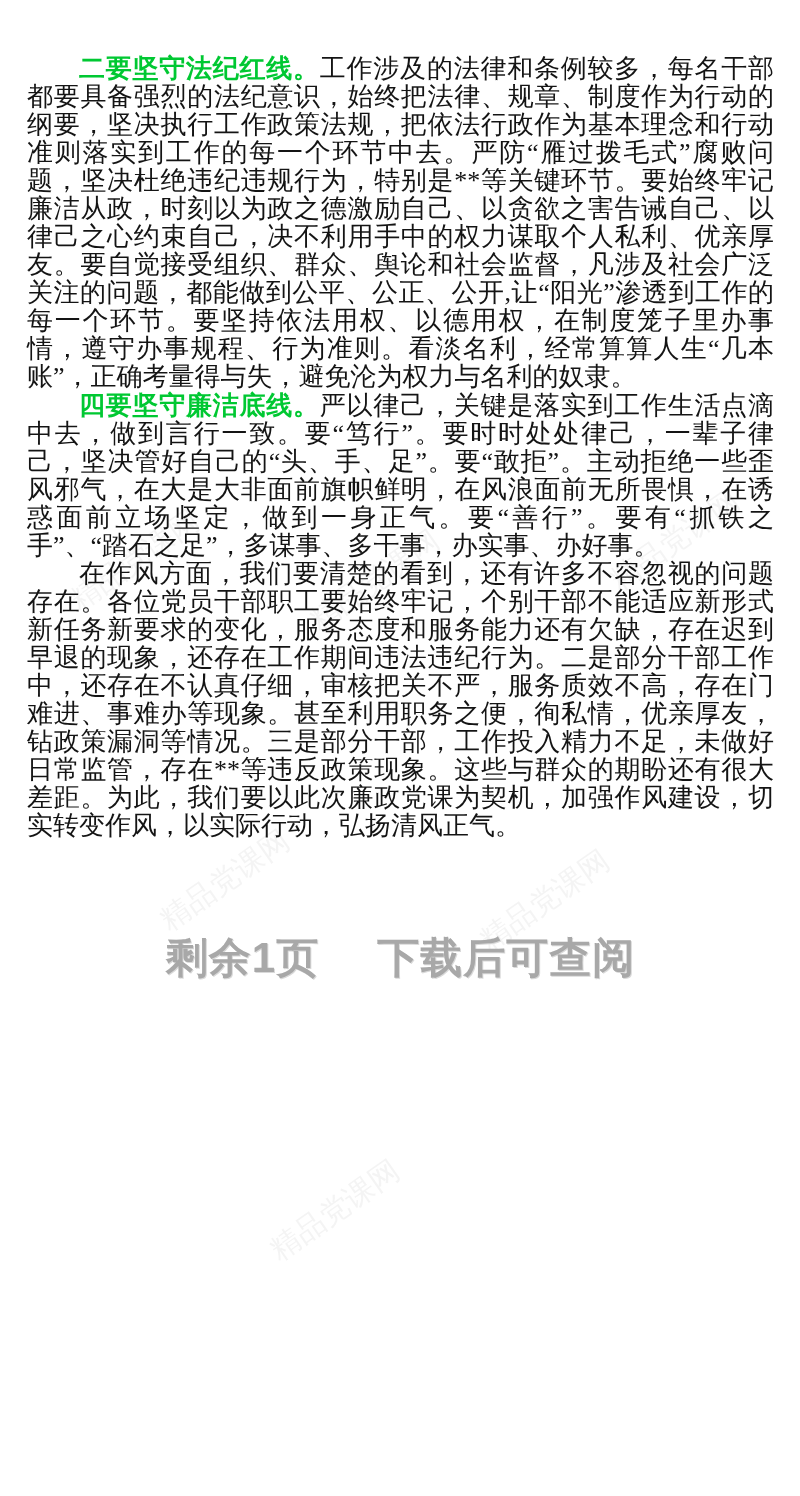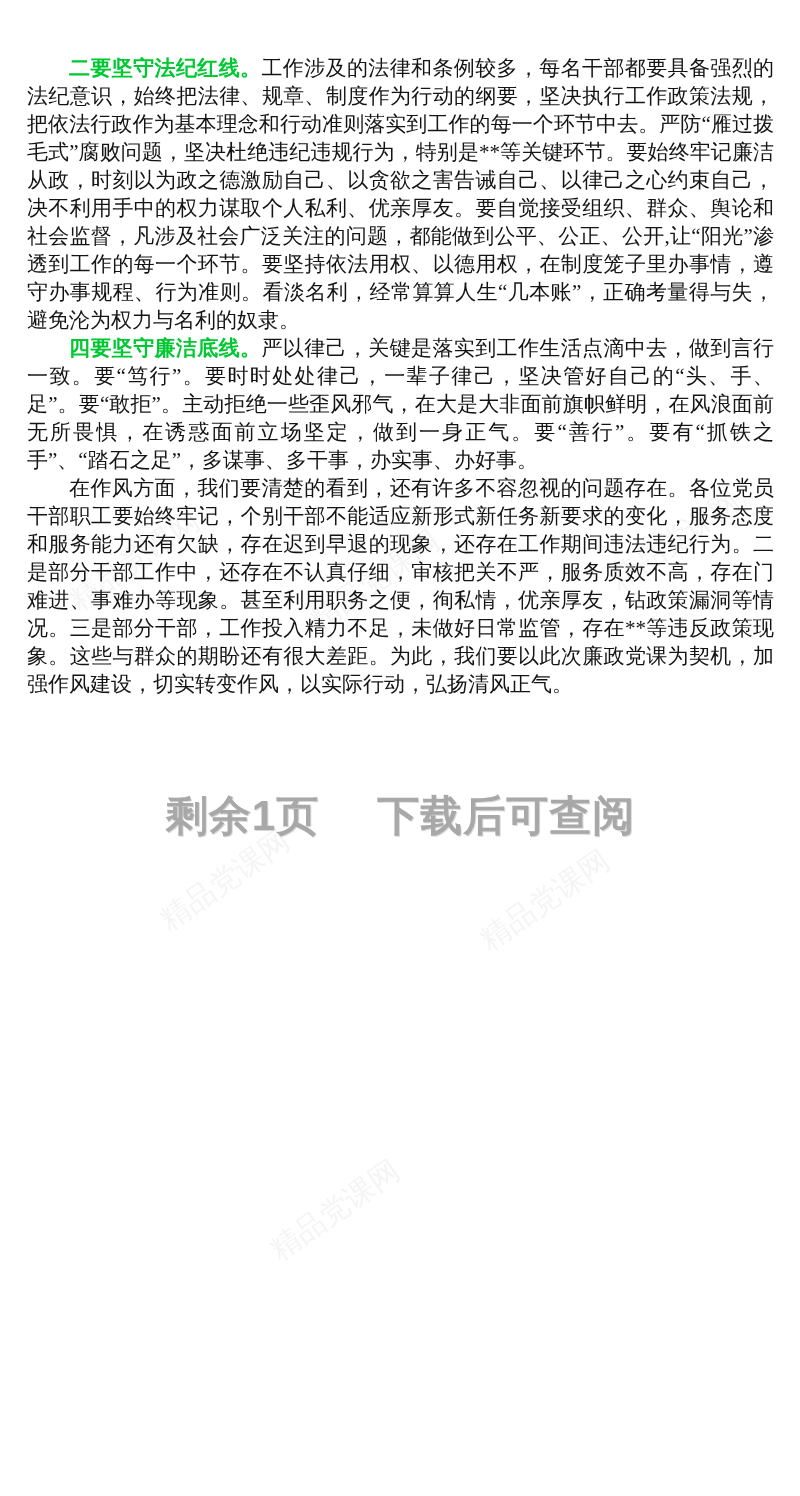--- a/index.html
+++ b/index.html
@@ -12,21 +12,21 @@
     font-family: "Liberation Serif", "DejaVu Serif", serif;
     position: relative;
     overflow: hidden;
   }
   .page {
     position: relative;
     padding: 54px 26px 0 27px;
     z-index: 1;
   }
   .para {
-    font-size: 21px;
+    font-size: 26px;
     line-height: 28px;
     text-align: justify;
     text-indent: 2em;
   }
   .lead {
     color: #00C832;
     font-weight: bold;
     font-family: "Liberation Sans", "DejaVu Sans", sans-serif;
   }
   .heading {

